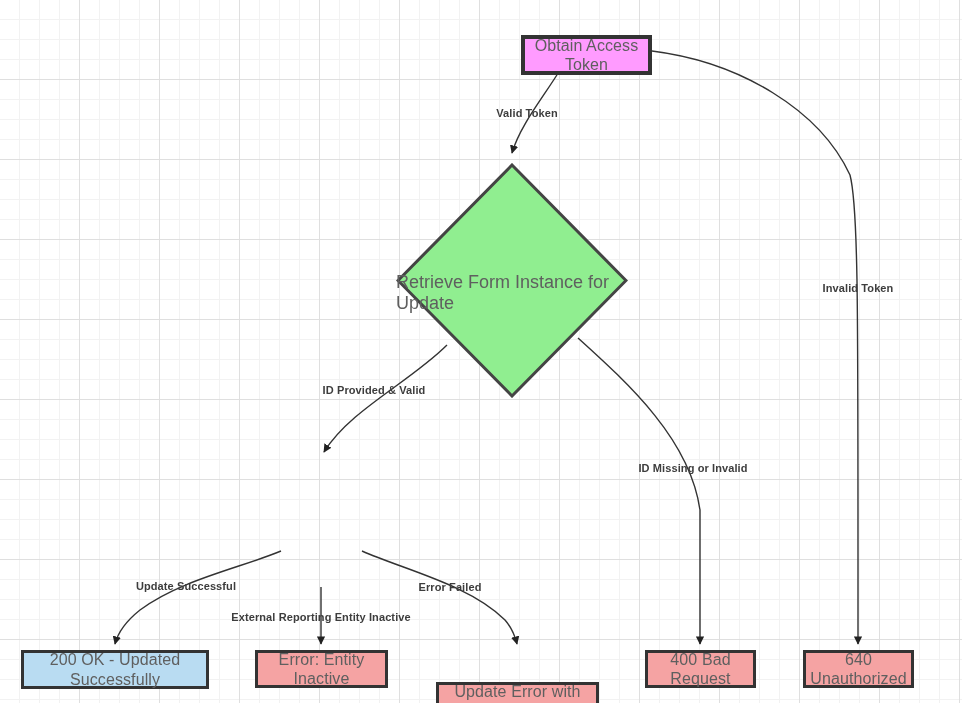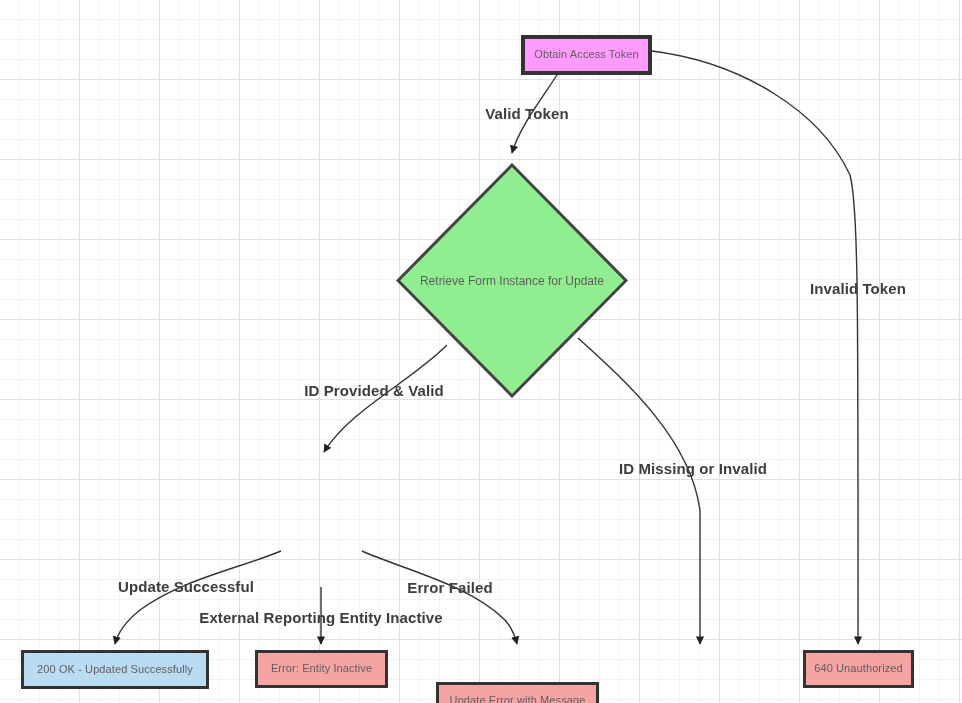--- a/index.html
+++ b/index.html
@@ -33,21 +33,21 @@
   .node {
     position: absolute;
     box-sizing: border-box;
     display: flex;
     align-items: center;
     justify-content: center;
     text-align: center;
   }
   .node-rect {
     border: 4px solid #333333;
-    font-size: 11px;
+    font-size: 16px;
     color: #5f5f5f;
     letter-spacing: 0.1px;
     line-height: 1.2;
     padding: 16px 8px;
   }
   .node-rect.thin {
     border-width: 3px;
   }
   .fill-pink   { background: #ff9bff; }
   .fill-blue   { background: #b9dcf2; }
@@ -58,34 +58,34 @@
   .diamond-shape {
     position: absolute;
     left: 0;
     top: 0;
     width: 100%;
     height: 100%;
   }
   .diamond-label {
     position: absolute;
     left: 0;
-    top: 0;
+    top: 12px;
     width: 100%;
     height: 100%;
     display: flex;
     align-items: center;
     justify-content: center;
-    font-size: 12px;
+    font-size: 18px;
     color: #5f5f5f;
-    text-align: right;
+    text-align: left;
     pointer-events: none;
   }
   .edge-label {
     position: absolute;
-    font-size: 15px;
+    font-size: 11px;
     font-weight: bold;
     color: #3d3d3d;
     white-space: nowrap;
     letter-spacing: 0.1px;
     transform: translate(-50%, -50%);
   }
 </style>
 </head>
 <body>
 
@@ -130,20 +130,23 @@
   </div>
 
   <div class="node node-rect thin fill-salmon" style="left:255px; top:650px; width:133px; height:31px;text-align:center;">
     <span>Error: Entity Inactive</span>
   </div>
 
   <div class="node node-rect thin fill-salmon" style="left:436px; top:650px; width:163px; height:31px;margin-top:32px;">
     <span>Update Error with Message</span>
   </div>
 
+  <div class="node node-rect thin fill-salmon" style="left:645px; top:650px; width:111px; height:31px;">
+    <span>400 Bad Request</span>
+  </div>
 
   <div class="node node-rect thin fill-salmon" style="left:803px; top:650px; width:111px; height:31px;">
     <span>640 Unauthorized</span>
   </div>
 
   <div class="edge-label" style="left:527px; top:113px;">Valid Token</div>
 
   <div class="edge-label" style="left:858px; top:288px;">Invalid Token</div>
 
   <div class="edge-label" style="left:374px; top:390px;">ID Provided &amp; Valid</div>

